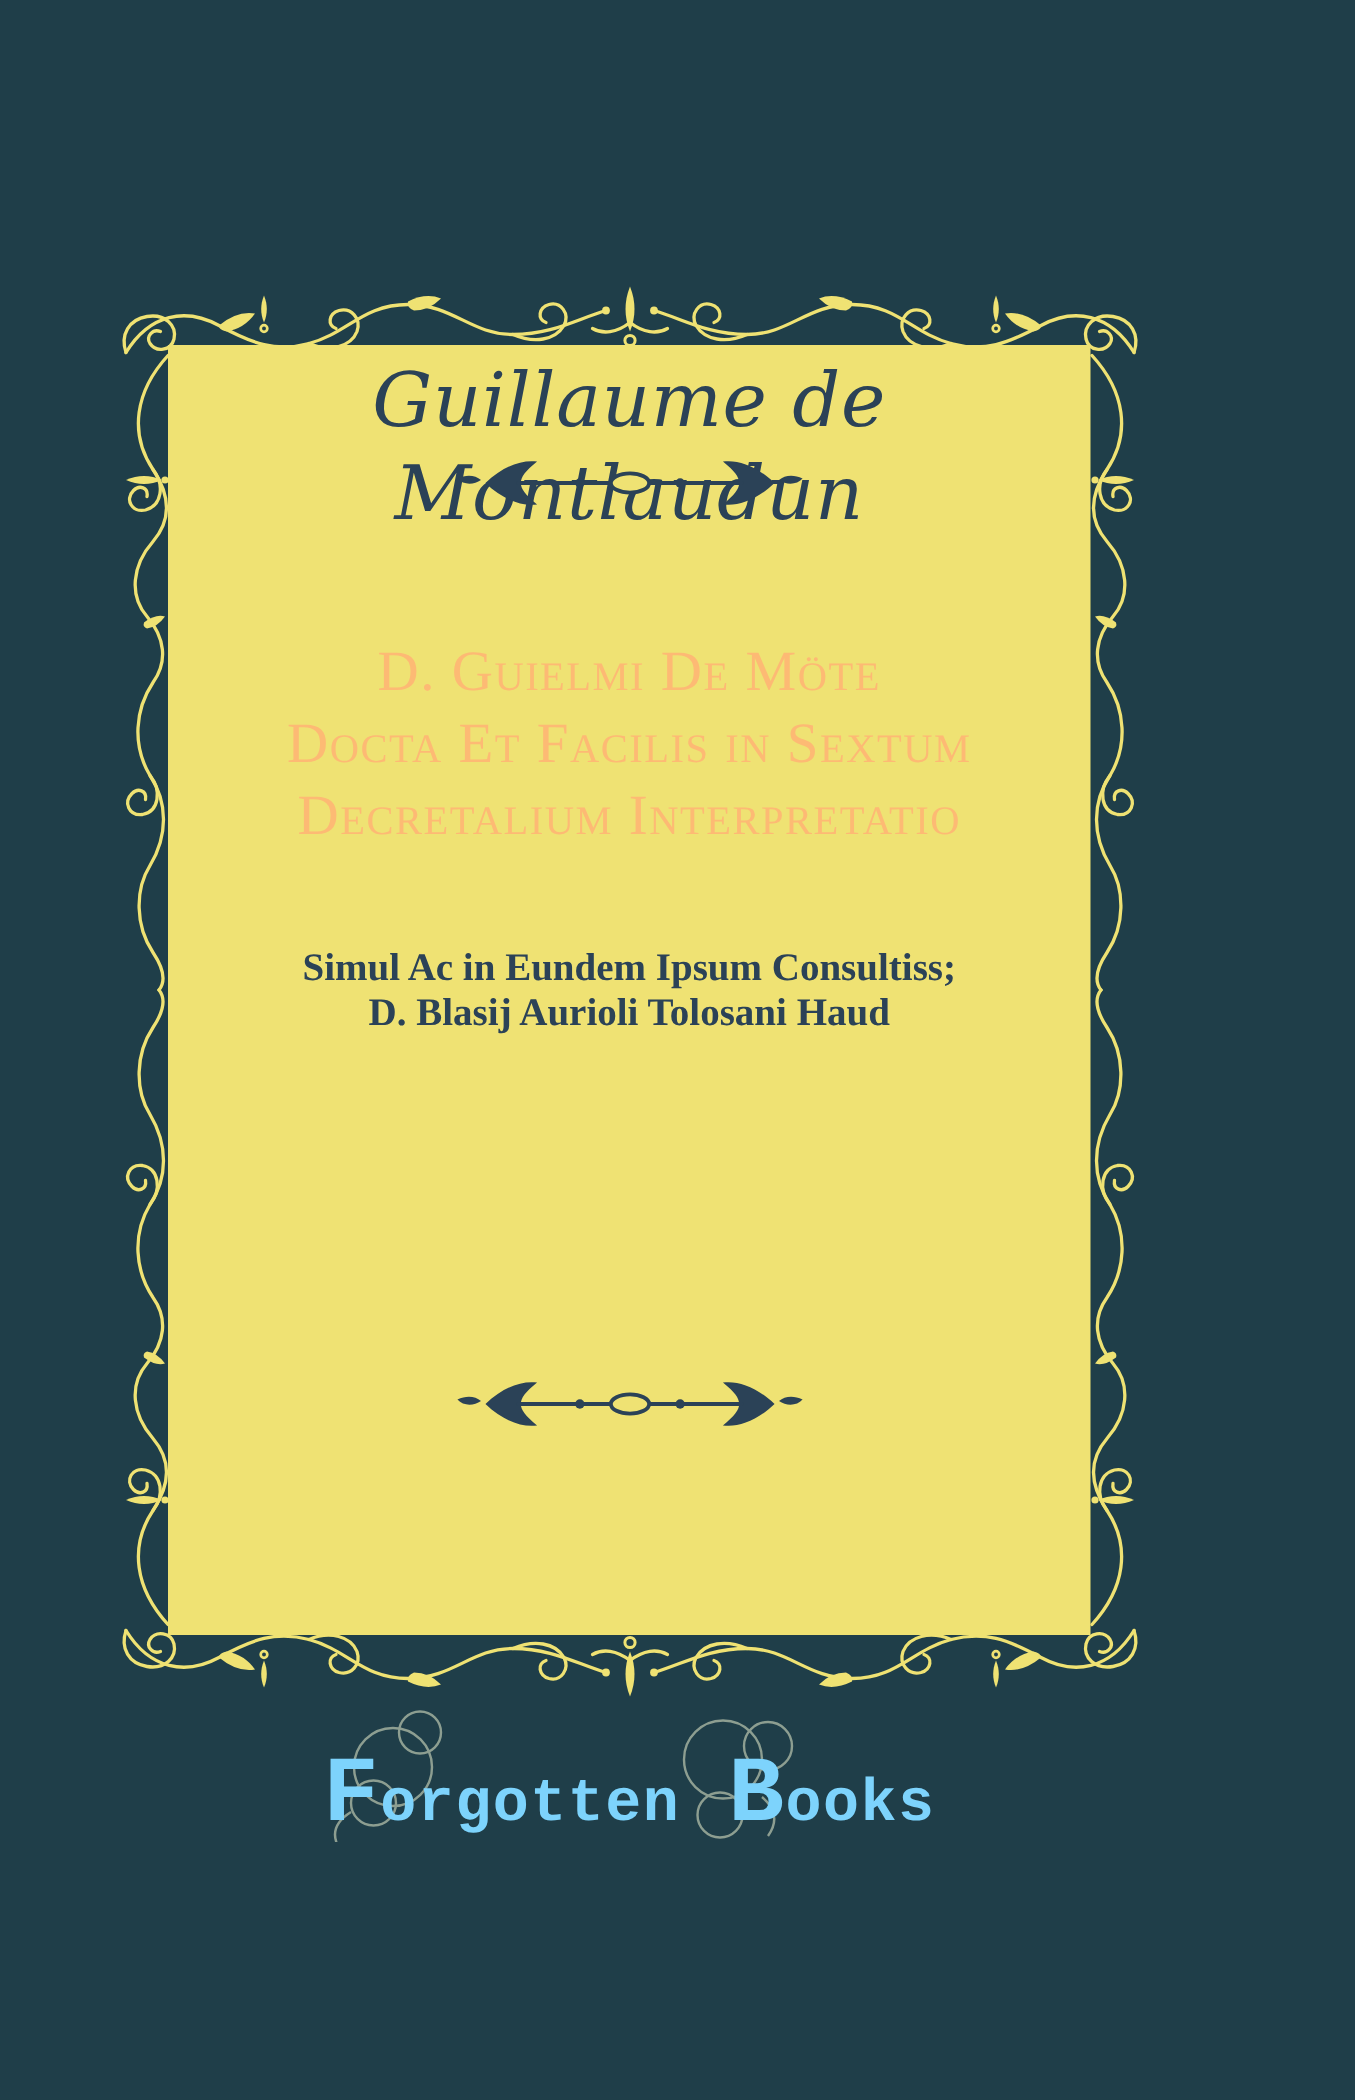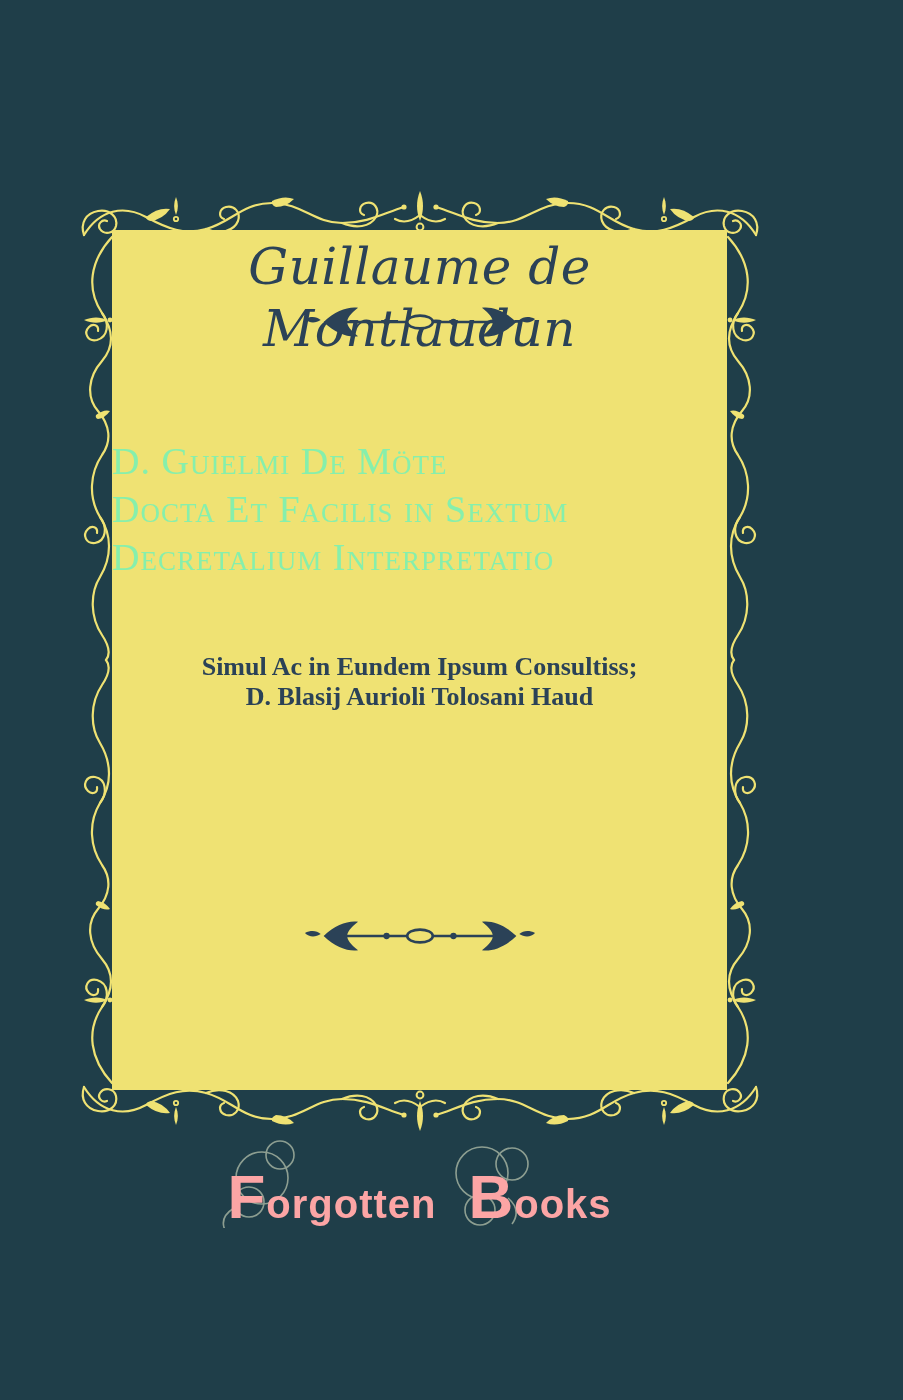--- a/index.html
+++ b/index.html
@@ -22,33 +22,33 @@
     position:absolute; left:112px; top:236px; width:615px;
     text-align:center; font-family:"DejaVu Serif", serif; font-style:italic;
     font-size:50px; line-height:62px; color:#2B4257; letter-spacing:0.5px;
   }
   .divider { position:absolute; width:236px; height:36px; left:302px; }
   .divider-1 { top:304px; }
   .divider-2 { top:918px; }
 
   .title {
     position:absolute; left:112px; top:424px; width:615px;
-    text-align:left; font-variant:small-caps; letter-spacing:1px;
-    font-size:38px; line-height:48px; color:#86efac;margin-top:13px;
+    text-align:center; font-variant:small-caps; letter-spacing:1px;
+    font-size:38px; line-height:48px; color:#fdba74;
   }
   .subtitle {
-    position:absolute; left:112px; top:652px; width:615px;
+    position:absolute; left:112px; top:630px; width:615px;
     text-align:center; font-weight:bold;
     font-size:26px; line-height:30px; color:#2B4257;
   }
 
   .logo {
     position:absolute; left:112px; top:1128px; width:615px; height:100px;
     display:flex; align-items:flex-end; justify-content:center; gap:32px;
-    color:#fca5a5; font-family:Liberation Sans, sans-serif; font-weight:bold;
+    color:#7dd3fc; font-family:Liberation Mono, monospace; font-weight:bold;
     font-size:40px;
   }
   .logo-swirls { position:absolute; left:0; top:0; width:615px; height:100px; }
   .logo-word { display:inline-block; line-height:1; position:relative; letter-spacing:1px; }
   .logo-word::first-letter { font-size:1.55em; }
 </style>
 </head>
 <body>
 
 <svg width="0" height="0" style="position:absolute" aria-hidden="true">

